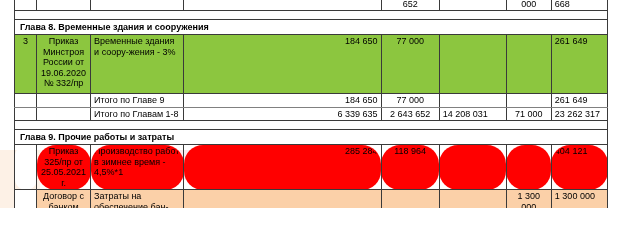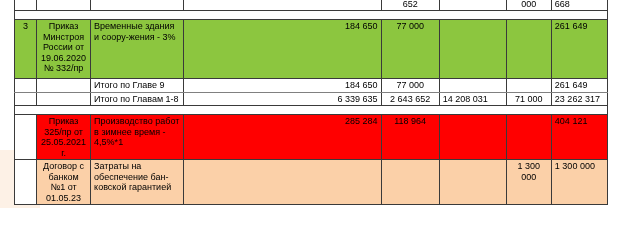--- a/index.html
+++ b/index.html
@@ -47,21 +47,21 @@
     line-height:12px;
     border-top:1px solid #3a3a3a;
     border-bottom:1px solid #3a3a3a;
   }
   .green td{background:#8CC63F;}
   .red td{background:#FF0000;}
   .peach td{background:#FBD0A8;}
   .white td{background:#ffffff;}
   .lgrey td{border-bottom:1px solid #808080;}
   .tall td{height:56px;}
-  .tall2 td{height:42px;}
+  .tall2 td{height:42px;border-radius:19px;}
   .tall3 td{height:40px;}
   .topfrag td{border-top:none;height:9px;line-height:9px;padding-top:0;}
   .spacer td{border-left:1px solid #3a3a3a;border-right:1px solid #3a3a3a;border-top:none;border-bottom:none;height:6px;background:#ffffff;}
 </style>
 </head>
 <body>
 
 <div class="wm" style="left:60px;top:0px;width:50px;height:22px;"></div>
 <div class="wm" style="left:340px;top:0px;width:50px;height:14px;"></div>
 <div class="wm" style="left:500px;top:0px;width:50px;height:14px;"></div>
@@ -91,20 +91,23 @@
       <td class="c-b">652</td>
       <td class="c-c"></td>
       <td class="c-d">000</td>
       <td class="c-e">668</td>
     </tr>
 
     <tr class="spacer">
       <td colspan="8"></td>
     </tr>
 
+    <tr class="chapter">
+      <td colspan="8">Глава 8. Временные здания и сооружения</td>
+    </tr>
 
     <tr class="green tall">
       <td class="c-num">3</td>
       <td class="c-just">Приказ Минстроя России от 19.06.2020 № 332/пр</td>
       <td class="c-name">Временные здания и соору-жения   - 3%</td>
       <td class="c-a">184 650</td>
       <td class="c-b">77 000</td>
       <td class="c-c"></td>
       <td class="c-d"></td>
       <td class="c-e">261 649</td>
@@ -129,20 +132,23 @@
       <td class="c-b">2 643 652</td>
       <td class="c-c">14 208 031</td>
       <td class="c-d">71 000</td>
       <td class="c-e">23 262 317</td>
     </tr>
 
     <tr class="spacer">
       <td colspan="8"></td>
     </tr>
 
+    <tr class="chapter">
+      <td colspan="8">Глава 9. Прочие работы и затраты</td>
+    </tr>
 
     <tr class="red tall2">
       <td class="c-num" style="background:#ffffff;"></td>
       <td class="c-just">Приказ 325/пр от 25.05.2021 г.</td>
       <td class="c-name">Производство работ в зимнее время - 4,5%*1</td>
       <td class="c-a">285 284</td>
       <td class="c-b">118 964</td>
       <td class="c-c"></td>
       <td class="c-d"></td>
       <td class="c-e">404 121</td>

